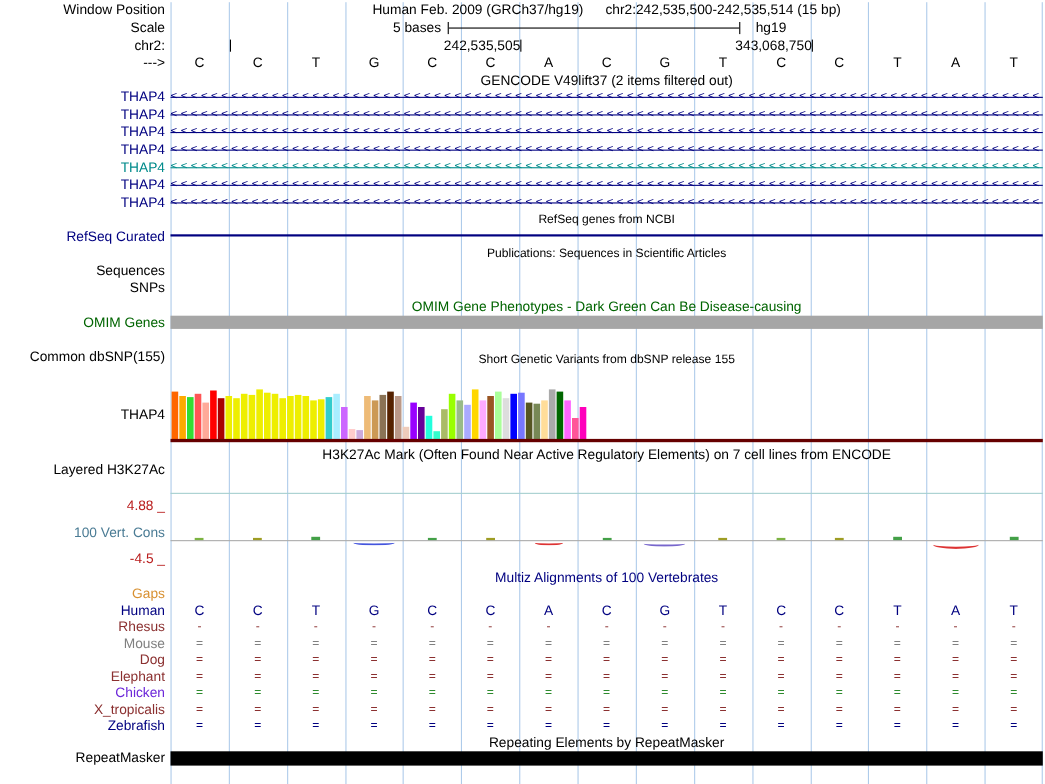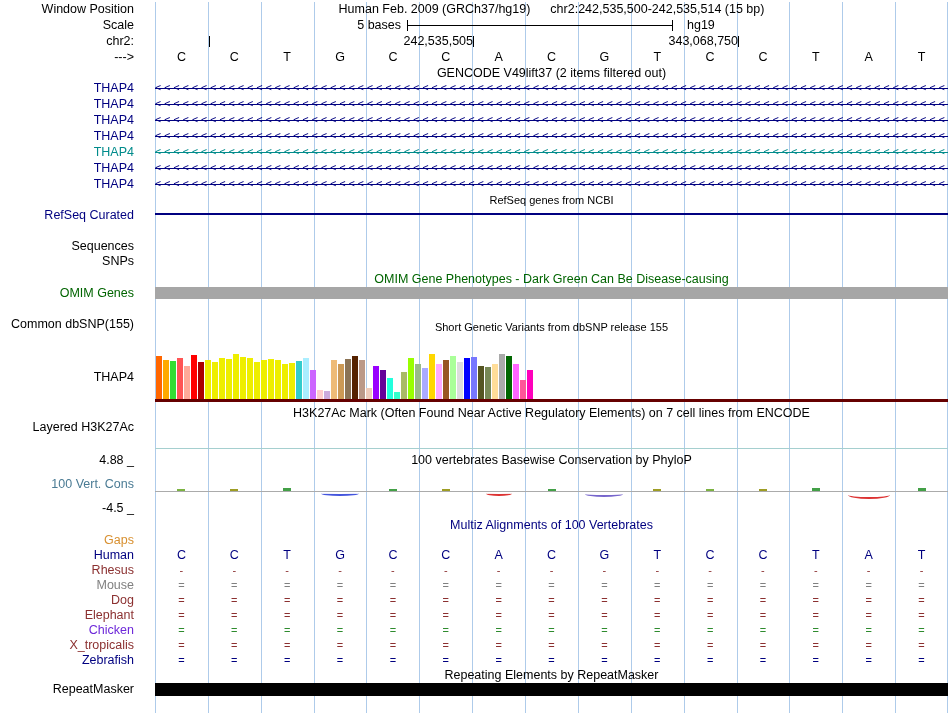--- a/index.html
+++ b/index.html
@@ -2,25 +2,25 @@
 <html><head>
 <meta charset="utf-8">
 <style>
   html,body{margin:0;padding:0;background:#fff}
   #screen{position:relative;width:950px;height:713px;background:#fff;
           font-family:"Liberation Sans",sans-serif;color:#000;overflow:hidden}
   #labels{position:absolute;left:0;top:0;width:152px;height:713px;z-index:3}
   #content{position:absolute;left:155px;top:0;width:793px;height:713px;z-index:2}
   #gridlines{position:absolute;left:155px;top:0;width:793px;height:713px;z-index:1}
   .vline{position:absolute;top:2px;bottom:0;width:1px;background:#AECBEA}
-  .lbl{position:absolute;right:18px;white-space:nowrap;font-size:12.5px;line-height:14px;text-align:center}
+  .lbl{position:absolute;right:2px;white-space:nowrap;font-size:12.5px;line-height:14px;text-align:center}
   .ctitle{position:absolute;left:0;width:100%;text-align:center;font-size:12.5px;line-height:14px;white-space:nowrap}
   .note{font-size:11px}
   .navy{color:#000080}
-  .teal{color:#000000}
+  .teal{color:#b91c1c}
   .green{color:#006400}
   .slate{color:#4A7B94}
   .base-letter{position:absolute;transform:translateX(-50%);font-size:12.5px;line-height:14px}
   .generow{position:absolute;left:0;width:100%;height:16px;line-height:16px;overflow:hidden;white-space:nowrap;
            font-family:"DejaVu Sans Mono",monospace;font-size:10px;letter-spacing:3.2px;
            background:linear-gradient(currentColor,currentColor) 0 50%/100% 1px no-repeat}
   .hline{position:absolute;left:0;width:100%}
   .scalebar{position:absolute;height:11px;border-left:1px solid #000;border-right:1px solid #000;
             background:linear-gradient(#000,#000) 0 50%/100% 1px no-repeat}
   .rtick{position:absolute;width:1px;height:11px;background:#000}
@@ -133,20 +133,21 @@
         <div class="generow" style="top: 112px; color: rgb(0, 0, 128);">&lt;&lt;&lt;&lt;&lt;&lt;&lt;&lt;&lt;&lt;&lt;&lt;&lt;&lt;&lt;&lt;&lt;&lt;&lt;&lt;&lt;&lt;&lt;&lt;&lt;&lt;&lt;&lt;&lt;&lt;&lt;&lt;&lt;&lt;&lt;&lt;&lt;&lt;&lt;&lt;&lt;&lt;&lt;&lt;&lt;&lt;&lt;&lt;&lt;&lt;&lt;&lt;&lt;&lt;&lt;&lt;&lt;&lt;&lt;&lt;&lt;&lt;&lt;&lt;&lt;&lt;&lt;&lt;&lt;&lt;&lt;&lt;&lt;&lt;&lt;&lt;&lt;&lt;&lt;&lt;&lt;&lt;&lt;&lt;&lt;&lt;&lt;&lt;&lt;&lt;&lt;&lt;&lt;&lt;&lt;</div>
         <div class="generow" style="top: 128px; color: rgb(0, 0, 128);">&lt;&lt;&lt;&lt;&lt;&lt;&lt;&lt;&lt;&lt;&lt;&lt;&lt;&lt;&lt;&lt;&lt;&lt;&lt;&lt;&lt;&lt;&lt;&lt;&lt;&lt;&lt;&lt;&lt;&lt;&lt;&lt;&lt;&lt;&lt;&lt;&lt;&lt;&lt;&lt;&lt;&lt;&lt;&lt;&lt;&lt;&lt;&lt;&lt;&lt;&lt;&lt;&lt;&lt;&lt;&lt;&lt;&lt;&lt;&lt;&lt;&lt;&lt;&lt;&lt;&lt;&lt;&lt;&lt;&lt;&lt;&lt;&lt;&lt;&lt;&lt;&lt;&lt;&lt;&lt;&lt;&lt;&lt;&lt;&lt;&lt;&lt;&lt;&lt;&lt;&lt;&lt;&lt;&lt;&lt;</div>
         <div class="generow" style="top: 144px; color: rgb(0, 139, 139);">&lt;&lt;&lt;&lt;&lt;&lt;&lt;&lt;&lt;&lt;&lt;&lt;&lt;&lt;&lt;&lt;&lt;&lt;&lt;&lt;&lt;&lt;&lt;&lt;&lt;&lt;&lt;&lt;&lt;&lt;&lt;&lt;&lt;&lt;&lt;&lt;&lt;&lt;&lt;&lt;&lt;&lt;&lt;&lt;&lt;&lt;&lt;&lt;&lt;&lt;&lt;&lt;&lt;&lt;&lt;&lt;&lt;&lt;&lt;&lt;&lt;&lt;&lt;&lt;&lt;&lt;&lt;&lt;&lt;&lt;&lt;&lt;&lt;&lt;&lt;&lt;&lt;&lt;&lt;&lt;&lt;&lt;&lt;&lt;&lt;&lt;&lt;&lt;&lt;&lt;&lt;&lt;&lt;&lt;&lt;</div>
         <div class="generow" style="top: 160px; color: rgb(0, 0, 128);">&lt;&lt;&lt;&lt;&lt;&lt;&lt;&lt;&lt;&lt;&lt;&lt;&lt;&lt;&lt;&lt;&lt;&lt;&lt;&lt;&lt;&lt;&lt;&lt;&lt;&lt;&lt;&lt;&lt;&lt;&lt;&lt;&lt;&lt;&lt;&lt;&lt;&lt;&lt;&lt;&lt;&lt;&lt;&lt;&lt;&lt;&lt;&lt;&lt;&lt;&lt;&lt;&lt;&lt;&lt;&lt;&lt;&lt;&lt;&lt;&lt;&lt;&lt;&lt;&lt;&lt;&lt;&lt;&lt;&lt;&lt;&lt;&lt;&lt;&lt;&lt;&lt;&lt;&lt;&lt;&lt;&lt;&lt;&lt;&lt;&lt;&lt;&lt;&lt;&lt;&lt;&lt;&lt;&lt;&lt;</div>
         <div class="generow" style="top: 176px; color: rgb(0, 0, 128);">&lt;&lt;&lt;&lt;&lt;&lt;&lt;&lt;&lt;&lt;&lt;&lt;&lt;&lt;&lt;&lt;&lt;&lt;&lt;&lt;&lt;&lt;&lt;&lt;&lt;&lt;&lt;&lt;&lt;&lt;&lt;&lt;&lt;&lt;&lt;&lt;&lt;&lt;&lt;&lt;&lt;&lt;&lt;&lt;&lt;&lt;&lt;&lt;&lt;&lt;&lt;&lt;&lt;&lt;&lt;&lt;&lt;&lt;&lt;&lt;&lt;&lt;&lt;&lt;&lt;&lt;&lt;&lt;&lt;&lt;&lt;&lt;&lt;&lt;&lt;&lt;&lt;&lt;&lt;&lt;&lt;&lt;&lt;&lt;&lt;&lt;&lt;&lt;&lt;&lt;&lt;&lt;&lt;&lt;&lt;</div>
       </div>
 
     <div class="ctitle note" style="top:193px">RefSeq genes from NCBI</div>
     <div class="hline" style="top: 213px; height: 2px; background: rgb(0, 0, 128);"></div>
 
+    <div class="ctitle note" style="top:224px">Publications: Sequences in Scientific Articles</div>
 
     <div class="ctitle green" style="top:272px">OMIM Gene Phenotypes - Dark Green Can Be Disease-causing</div>
     <div class="hline" style="top: 287px; height: 12px; background: rgb(166, 166, 166);"></div>
 
     <div class="ctitle note" style="top:320px">Short Genetic Variants from dbSNP release 155</div>
 
     <div id="gtex-bars">
         <div class="gtexbar" style="left: 1px; height: 44px; background: rgb(255, 102, 0);"></div>
         <div class="gtexbar" style="left: 8px; height: 40px; background: rgb(255, 170, 0);"></div>
         <div class="gtexbar" style="left: 15px; height: 39px; background: rgb(51, 221, 51);"></div>
@@ -200,21 +201,20 @@
         <div class="gtexbar" style="left: 351px; height: 44px; background: rgb(0, 102, 0);"></div>
         <div class="gtexbar" style="left: 358px; height: 36px; background: rgb(255, 102, 255);"></div>
         <div class="gtexbar" style="left: 365px; height: 20px; background: rgb(255, 85, 153);"></div>
         <div class="gtexbar" style="left: 372px; height: 30px; background: rgb(255, 0, 187);"></div>
       </div>
     <div class="hline" style="top: 399px; height: 3px; background: rgb(102, 0, 0);"></div>
 
     <div class="ctitle" style="top:406px">H3K27Ac Mark (Often Found Near Active Regulatory Elements) on 7 cell lines from ENCODE</div>
     <div class="hline" style="top: 448px; height: 1px; background: rgb(165, 207, 207);"></div>
 
-    <div class="ctitle teal" style="top:453px">100 vertebrates Basewise Conservation by PhyloP</div>
     <div class="hline" style="top: 491px; height: 1px; background: rgb(171, 171, 171);"></div>
     <div id="cons-marks">
         <div class="constick" style="left: 22.4333px; width: 8px; height: 2px; top: 489px; background: rgb(124, 179, 66);"></div>
         <div class="constick" style="left: 75.3px; width: 8px; height: 2px; top: 489px; background: rgb(158, 157, 36);"></div>
         <div class="constick" style="left: 128.167px; width: 8px; height: 3px; top: 488px; background: rgb(67, 160, 71);"></div>
         <div class="consdip" style="left: 166.033px; width: 38px; height: 5px; top: 491px; border-bottom-color: rgb(68, 85, 221);"></div>
         <div class="constick" style="left: 233.9px; width: 8px; height: 2px; top: 489px; background: rgb(67, 160, 71);"></div>
         <div class="constick" style="left: 286.767px; width: 8px; height: 2px; top: 489px; background: rgb(158, 157, 36);"></div>
         <div class="consdip" style="left: 330.633px; width: 26px; height: 5px; top: 491px; border-bottom-color: rgb(221, 51, 51);"></div>
         <div class="constick" style="left: 392.5px; width: 8px; height: 2px; top: 489px; background: rgb(67, 160, 71);"></div>

